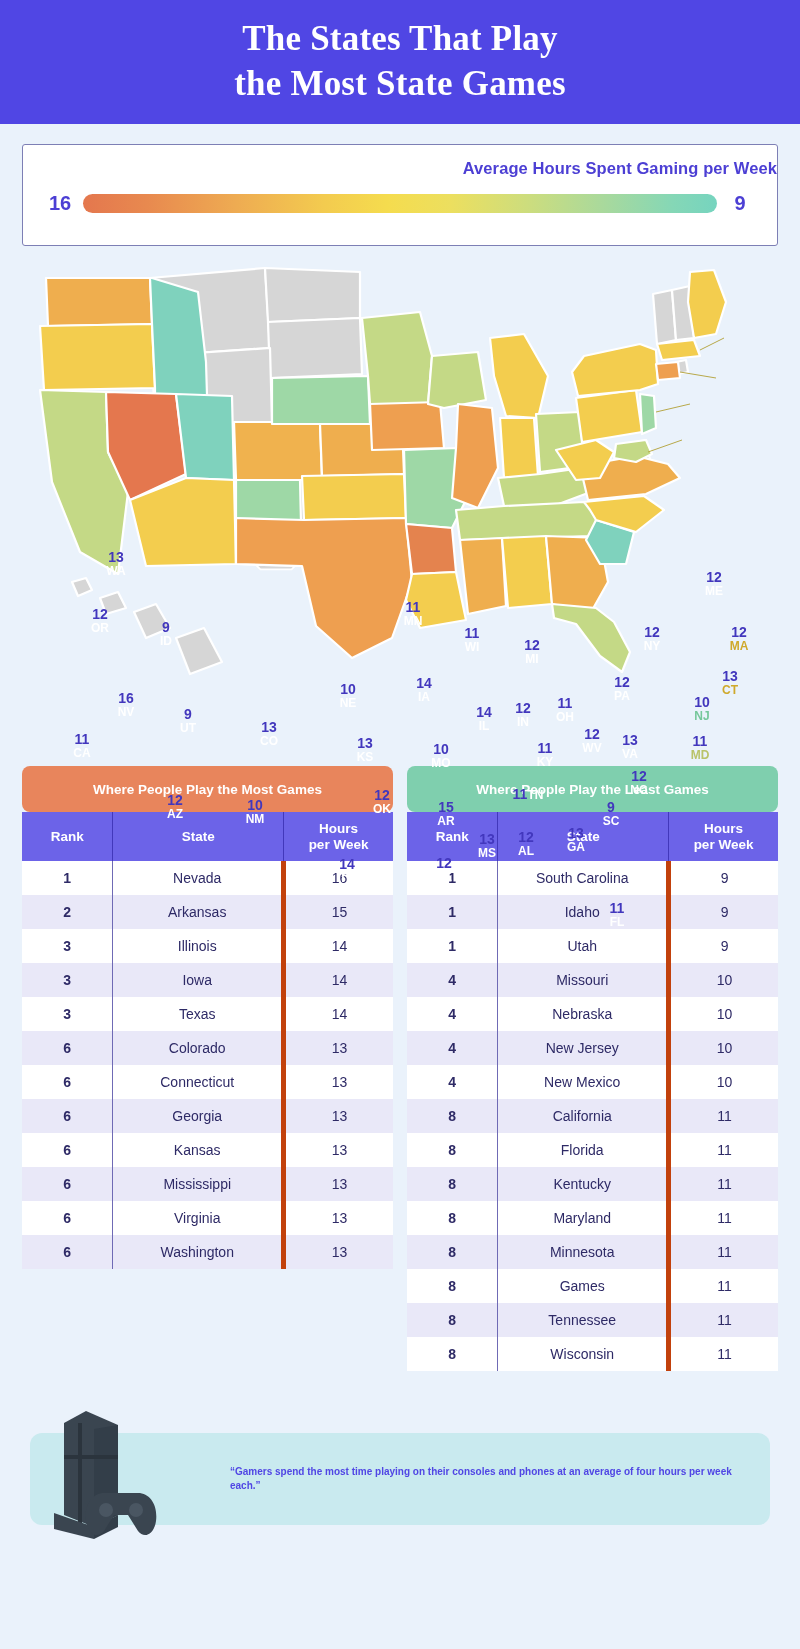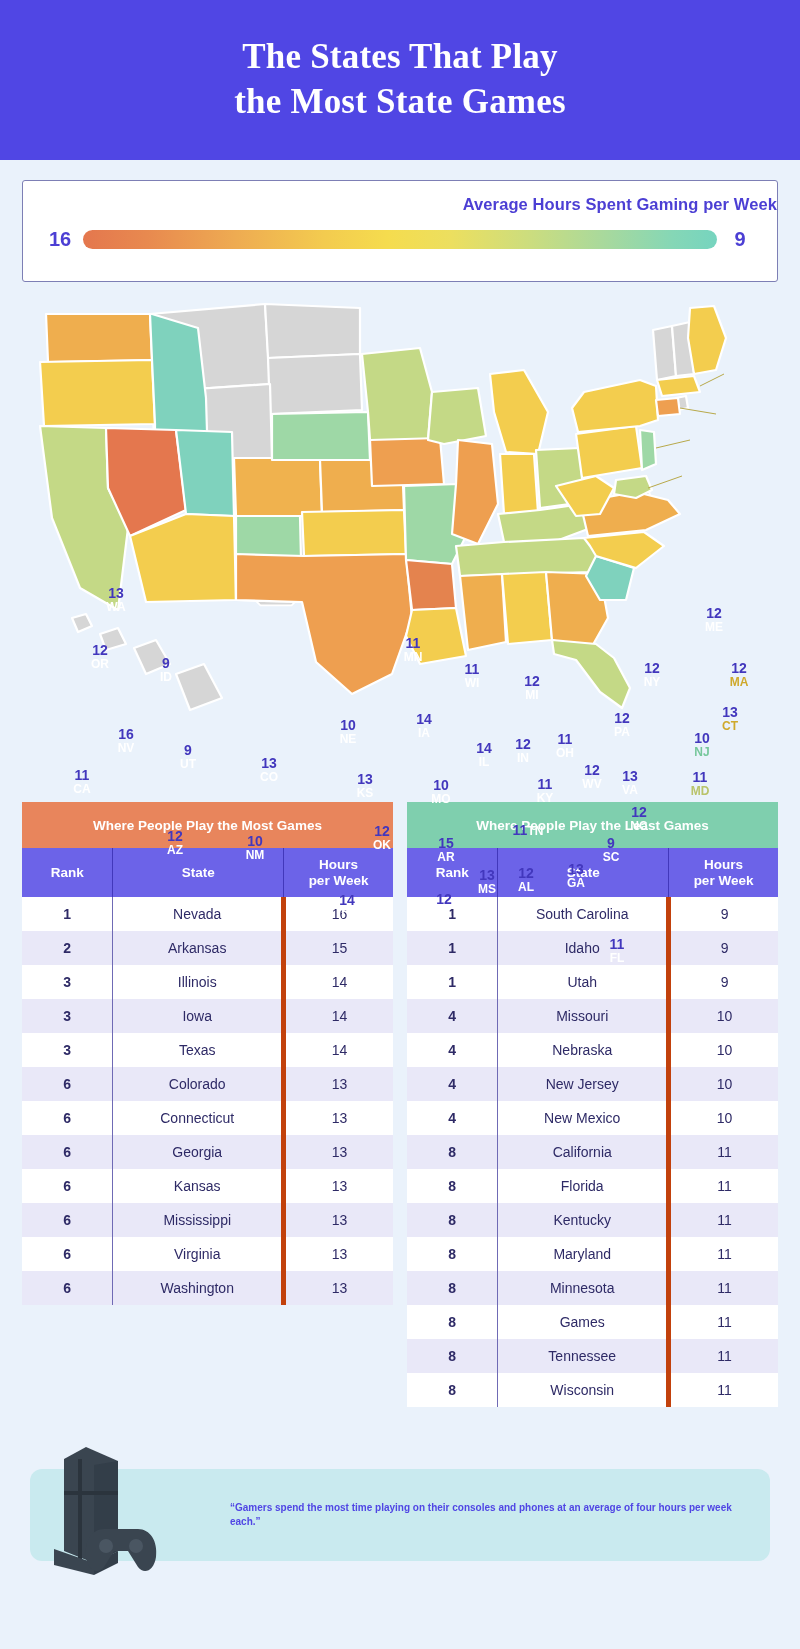--- a/index.html
+++ b/index.html
@@ -6,21 +6,21 @@
   body {
     width: 800px; height: 1649px;
     background: #EAF2FB;
     font-family: "Liberation Sans", sans-serif;
     overflow: hidden;
     position: relative;
   }
   
   .header {
     background: #5046E4;
-    height: 160px;
+    height: 124px;
     display: flex; align-items: center; justify-content: center;
     text-align: center;
   }
   .header h1 {
     color: #fff;
     font-family: "Liberation Serif", serif;
     font-size: 35px; font-weight: 700;
     line-height: 1.28;
     letter-spacing: .2px;
   }
@@ -65,21 +65,21 @@
   .lbl .abbr { display: block; color: #ffffff; font-size: 12px; font-weight: 700; margin-top: 1px; }
   .lbl.inline { white-space: nowrap; }
   .lbl.inline .num, .lbl.inline .abbr { display: inline; }
   .lbl.callout .abbr { color: #cfa92c; }
   .lbl.callout-green .abbr { color: #76c79b; }
   .lbl.callout-olive .abbr { color: #b9c36a; }
   
   .tables { display: flex; gap: 14px; padding: 0 22px; margin-top: 14px; align-items: flex-start; }
   .tcol { flex: 1 1 0; }
   .tbanner {
-    border-radius: 0;
+    border-radius: 8px;
     height: 46px;
     display: flex; align-items: center; justify-content: center;
     color: #fff; font-size: 13.5px; font-weight: 700;
   }
   .tbanner.most { background: #E8855C; }
   .tbanner.least { background: #7FCFAE; }
   table { width: 100%; border-collapse: collapse; table-layout: fixed; }
   thead th {
     background: #6C63E8; color: #fff;
     font-size: 13.5px; font-weight: 700;

